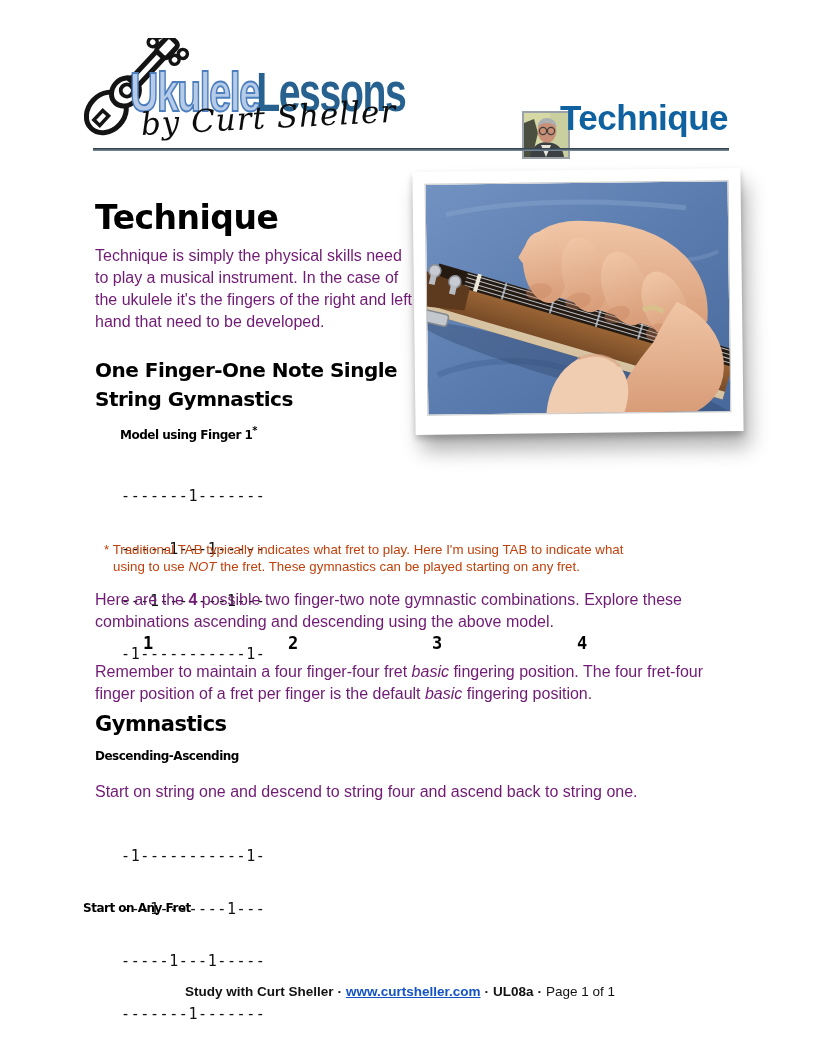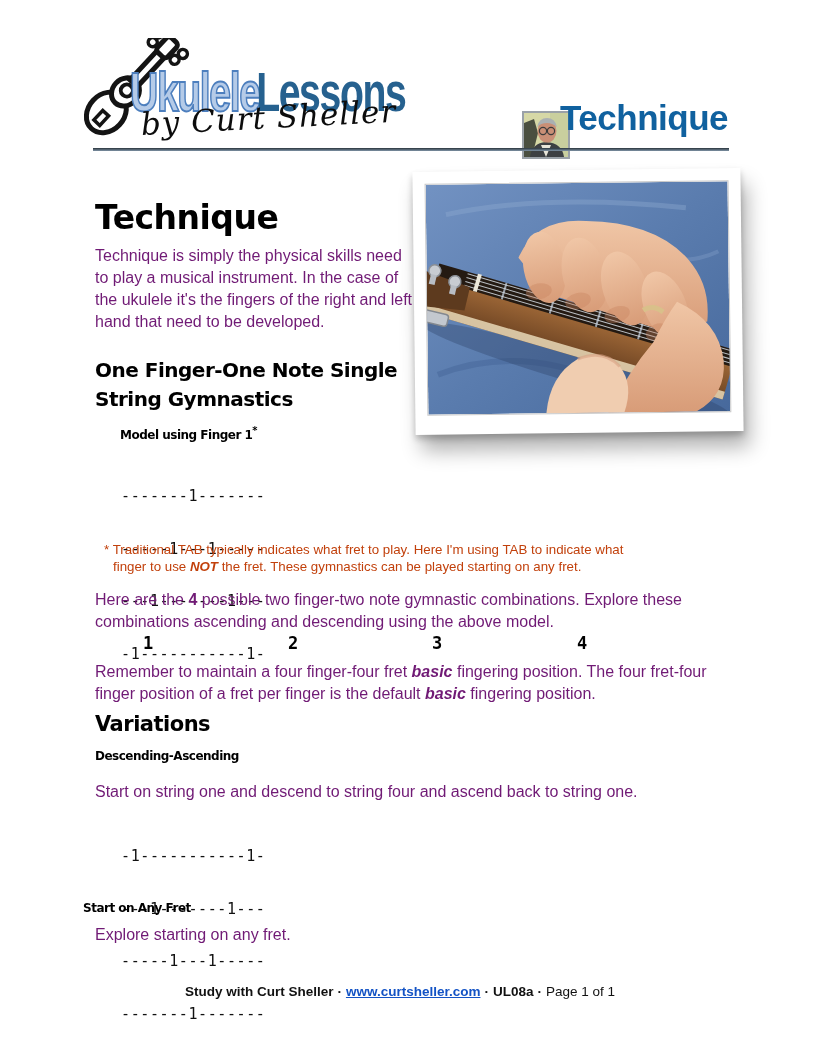--- a/index.html
+++ b/index.html
@@ -47,21 +47,21 @@
   .combos{left:95px;top:589px;width:636px;}
   .numrow{left:95px;top:633px;width:636px;height:20px;font-family:"DejaVu Sans Mono",monospace;
           font-weight:700;font-size:17px;color:#000;}
   .numrow span{position:absolute;top:0;width:20px;text-align:center;}
   .numrow .n1{left:43px;} .numrow .n2{left:188px;} .numrow .n3{left:332px;} .numrow .n4{left:477px;}
   .remember{left:95px;top:661px;width:648px;}
   .desc-head{left:95px;top:749px;}
   .desc-text{left:95px;top:781px;width:648px;}
   .anyfret-head{left:83px;top:901px;}
   .anyfret-text{left:95px;top:924px;width:648px;}
-  .b{font-weight:700;} .i{font-style:italic;font-weight:bold;}
+  .b{font-weight:700;} .i{font-style:italic;}
 
   
   .footer{position:absolute;left:0;top:984px;width:800px;text-align:center;font-size:13.5px;color:#111;}
   .footer .lnk{color:#1353c5;font-weight:700;text-decoration:underline;cursor:pointer;}
   .footer .sep{padding:0 4px;font-weight:700;}
 </style>
 </head>
 <body>
 
 <div class="page">
@@ -194,53 +194,52 @@
   <div class="abs tabblock tab1">
     <div>-------1-------</div>
     <div>-----1---1-----</div>
     <div>---1-------1---</div>
     <div>-1-----------1-</div>
   </div>
 
   <div class="abs footnote">
     <div class="l1">* Traditional TAB typically indicates what fret to play. Here I'm using TAB to indicate what</div>
     <div class="l2">
-      <span>finger to use </span><span class="i">NOT</span><span> the fret. These gymnastics can be played starting on any fret.</span>
+      <span>using to use </span><span class="i">NOT</span><span> the fret. These gymnastics can be played starting on any fret.</span>
     </div>
   </div>
 
   <div class="abs body-text combos">
     <span>Here are the </span><span class="b">4</span><span> possible two finger-two note gymnastic combinations. Explore these combinations ascending and descending using the above model.</span>
   </div>
 
   <div class="abs numrow">
     <span class="n1">1</span>
     <span class="n2">2</span>
     <span class="n3">3</span>
     <span class="n4">4</span>
   </div>
 
   <div class="abs body-text remember">
     <span>Remember to maintain a four finger-four fret </span><span class="i">basic</span><span> fingering position. The four fret-four finger position of a fret per finger is the default </span><span class="i">basic</span><span> fingering position.</span>
   </div>
 
-  <div class="abs script-head h3">Variations</div>
+  <div class="abs script-head h3">Gymnastics</div>
 
   <div class="abs body-text desc-text">Start on string one and descend to string four and ascend back to string one.</div>
 
   <div class="abs script-head h4 desc-head">Descending-Ascending</div>
 
   <div class="abs tabblock tab2">
     <div>-1-----------1-</div>
     <div>---1-------1---</div>
     <div>-----1---1-----</div>
     <div>-------1-------</div>
   </div>
 
   <div class="abs script-head h4 anyfret-head">Start on Any Fret</div>
 
-  <div class="abs body-text anyfret-text">Explore starting on any fret.</div>
 
   <div class="footer">
     <span class="b">Study with Curt Sheller</span><span class="sep">·</span><span class="lnk">www.curtsheller.com</span><span class="sep">·</span><span class="b">UL08a</span><span class="sep">·</span><span>Page 1 of 1</span>
   </div>
 
 </div>
 
 </body></html>

